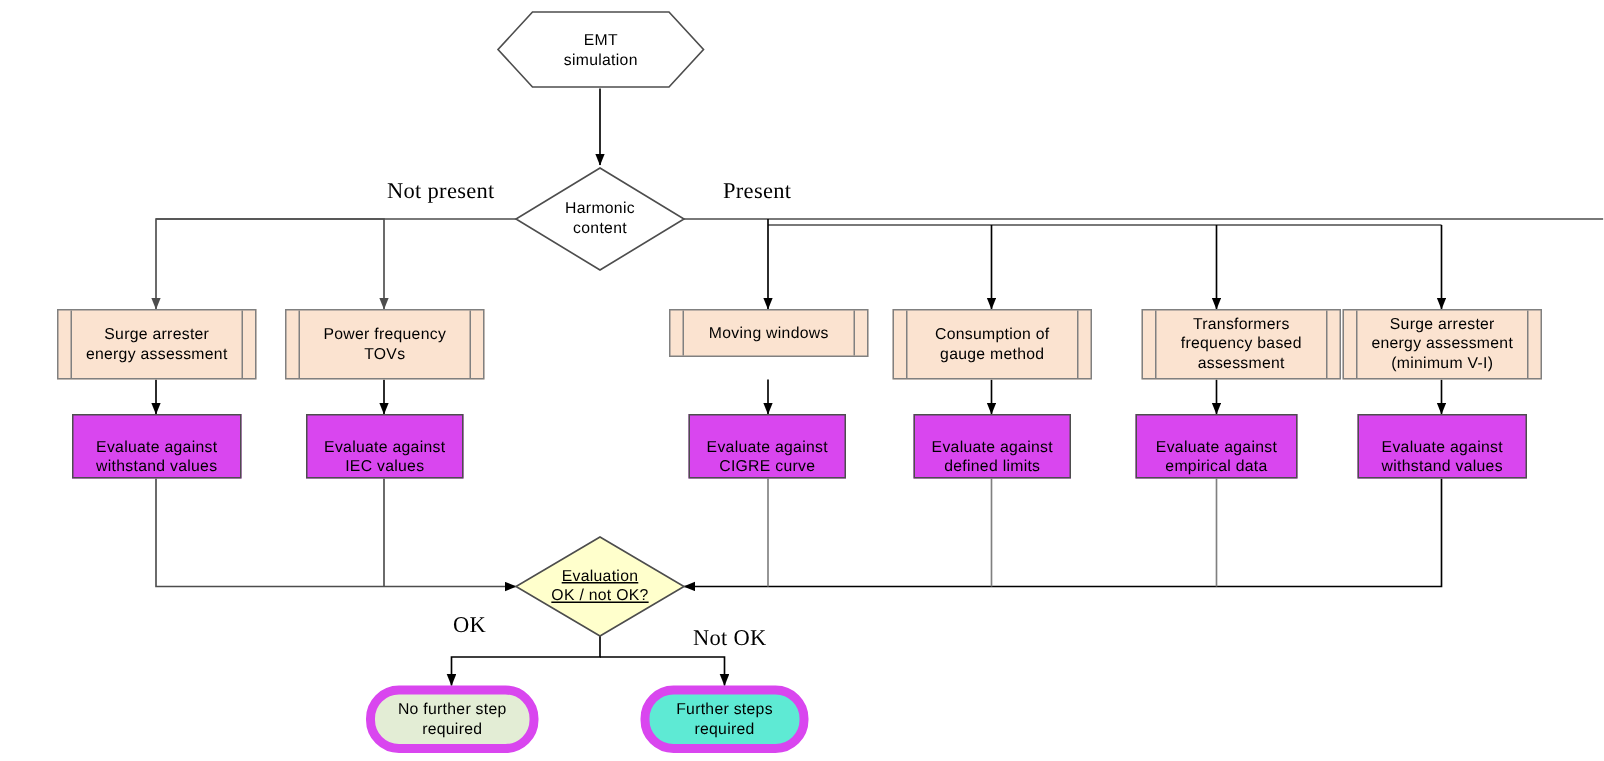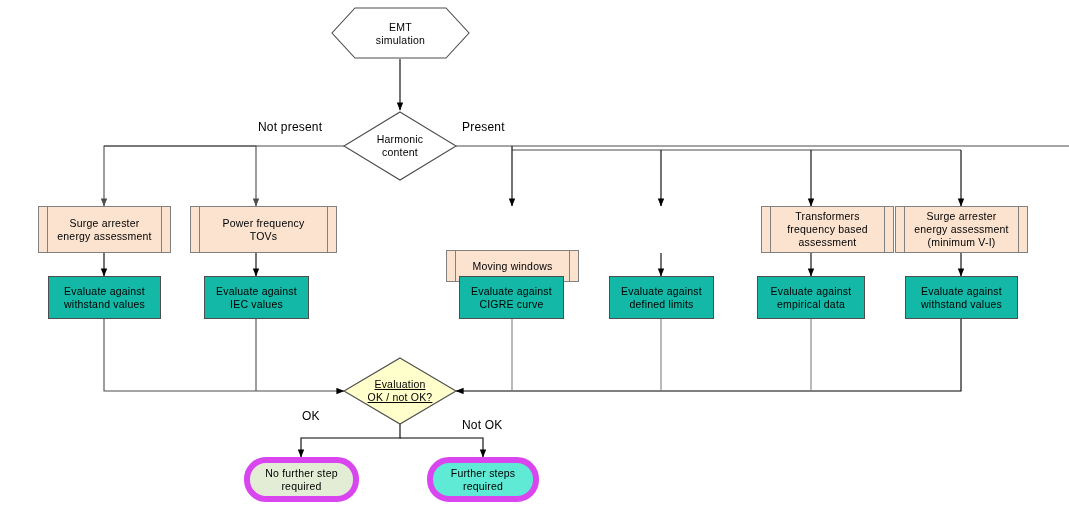--- a/index.html
+++ b/index.html
@@ -50,22 +50,23 @@
     border-left: 1px solid #808080;
     border-right: 1px solid #808080;
     box-sizing: border-box;
   }
   .proc .txt {
     position: relative;
     z-index: 2;
     padding: 0 11px;
   }
   .plain {
-    background: #14b8a6;
+    background: #d946ef;
     border: 1px solid #4d4d4d;
+    align-items: flex-end;
   }
   .plain .txt { padding: 0 4px; }
   .term {
     border: 6px solid #d946ef;
     border-radius: 22px;
   }
   .term-ok { background: #e3edd5; }
   .term-nok { background: #5eead4; }
   .shape-label {
     position: absolute;
@@ -74,24 +75,25 @@
     justify-content: center;
     text-align: center;
     font-size: 10.5px;
     line-height: 13px;
     color: #000000;
     pointer-events: none;
     letter-spacing: 0.2px;
   }
   .edge-label {
     position: absolute;
-    font-size: 12px;
+    font-size: 15px;
     color: #000000;
     white-space: nowrap;
     letter-spacing: 0.2px;
+    font-family: Liberation Serif, serif;
   }
 </style>
 </head>
 <body>
 
 <div id="canvas">
 
   <svg class="edges" viewBox="0 0 1069 507">
     <defs>
       <marker id="arrow" markerWidth="9" markerHeight="9" refX="7.6" refY="3.2" orient="auto" markerUnits="userSpaceOnUse">
@@ -168,47 +170,54 @@
     <span>Harmonic</span>
     <span>content</span>
   </div>
 
   <div class="shape-label" style="left:345px; top:371px; width:110px; height:40px; flex-direction:column;text-decoration:underline;">
     <span>Evaluation</span>
     <span>OK / not OK?</span>
   </div>
 
   <div class="edge-label" style="left:258px; top:120px;">Not present</div>
-  <div class="edge-label" style="left:462px; top:120px;">Present</div>
+  <div class="edge-label" style="left:482px; top:120px;">Present</div>
   <div class="edge-label" style="left:302px; top:409px;">OK</div>
   <div class="edge-label" style="left:462px; top:418px;">Not OK</div>
 
   <div class="node proc" style="left:38px; top:206px; width:133px; height:47px;">
     <div class="inner"></div>
     <div class="txt">
       <div>Surge arrester</div>
       <div>energy assessment</div>
     </div>
   </div>
 
-  <div class="node proc" style="left:190px; top:206px; width:147px; height:47px;">
+  <div class="node proc" style="left:190px; top:206px; width:133px; height:47px;">
     <div class="inner"></div>
     <div class="txt">
       <div>Power frequency</div>
       <div>TOVs</div>
     </div>
   </div>
 
-  <div class="node proc" style="left:446px; top:206px; width:133px; height:32px;margin-top:44px;">
+  <div class="node proc" style="left:446px; top:206px; width:133px; height:32px;">
     <div class="inner"></div>
     <div class="txt">
       <div>Moving windows</div>
     </div>
   </div>
 
+  <div class="node proc" style="left:595px; top:206px; width:133px; height:47px;">
+    <div class="inner"></div>
+    <div class="txt">
+      <div>Consumption of</div>
+      <div>gauge method</div>
+    </div>
+  </div>
 
   <div class="node proc" style="left:745px; top:206px; width:133px; height:47px;margin-left:16px;">
     <div class="inner"></div>
     <div class="txt">
       <div>Transformers</div>
       <div>frequency based</div>
       <div>assessment</div>
     </div>
   </div>
 

